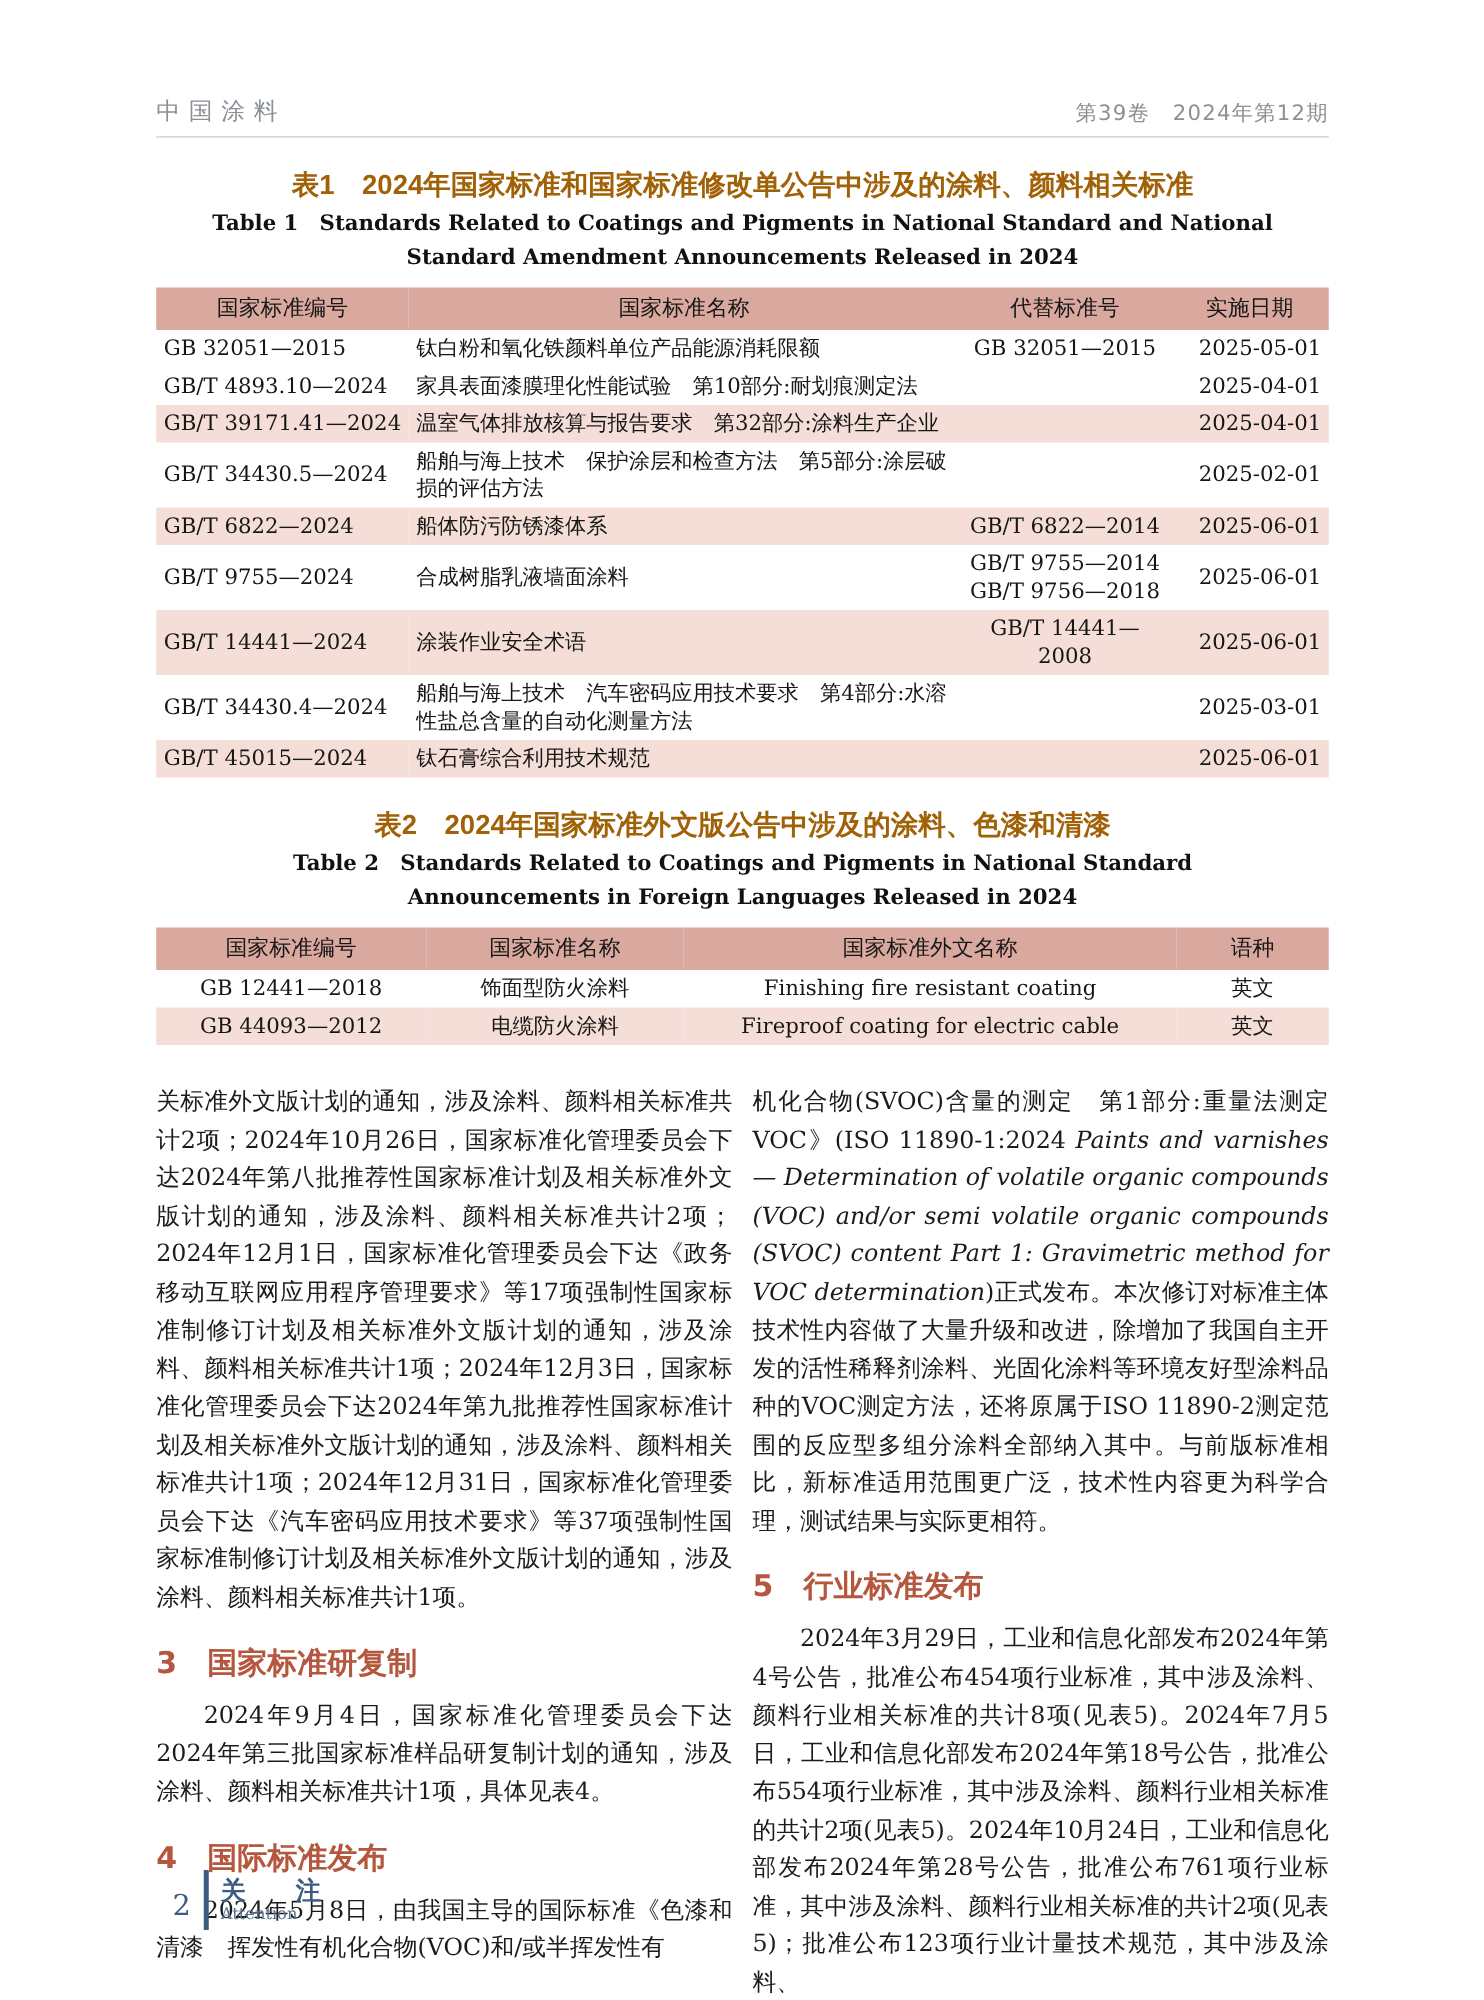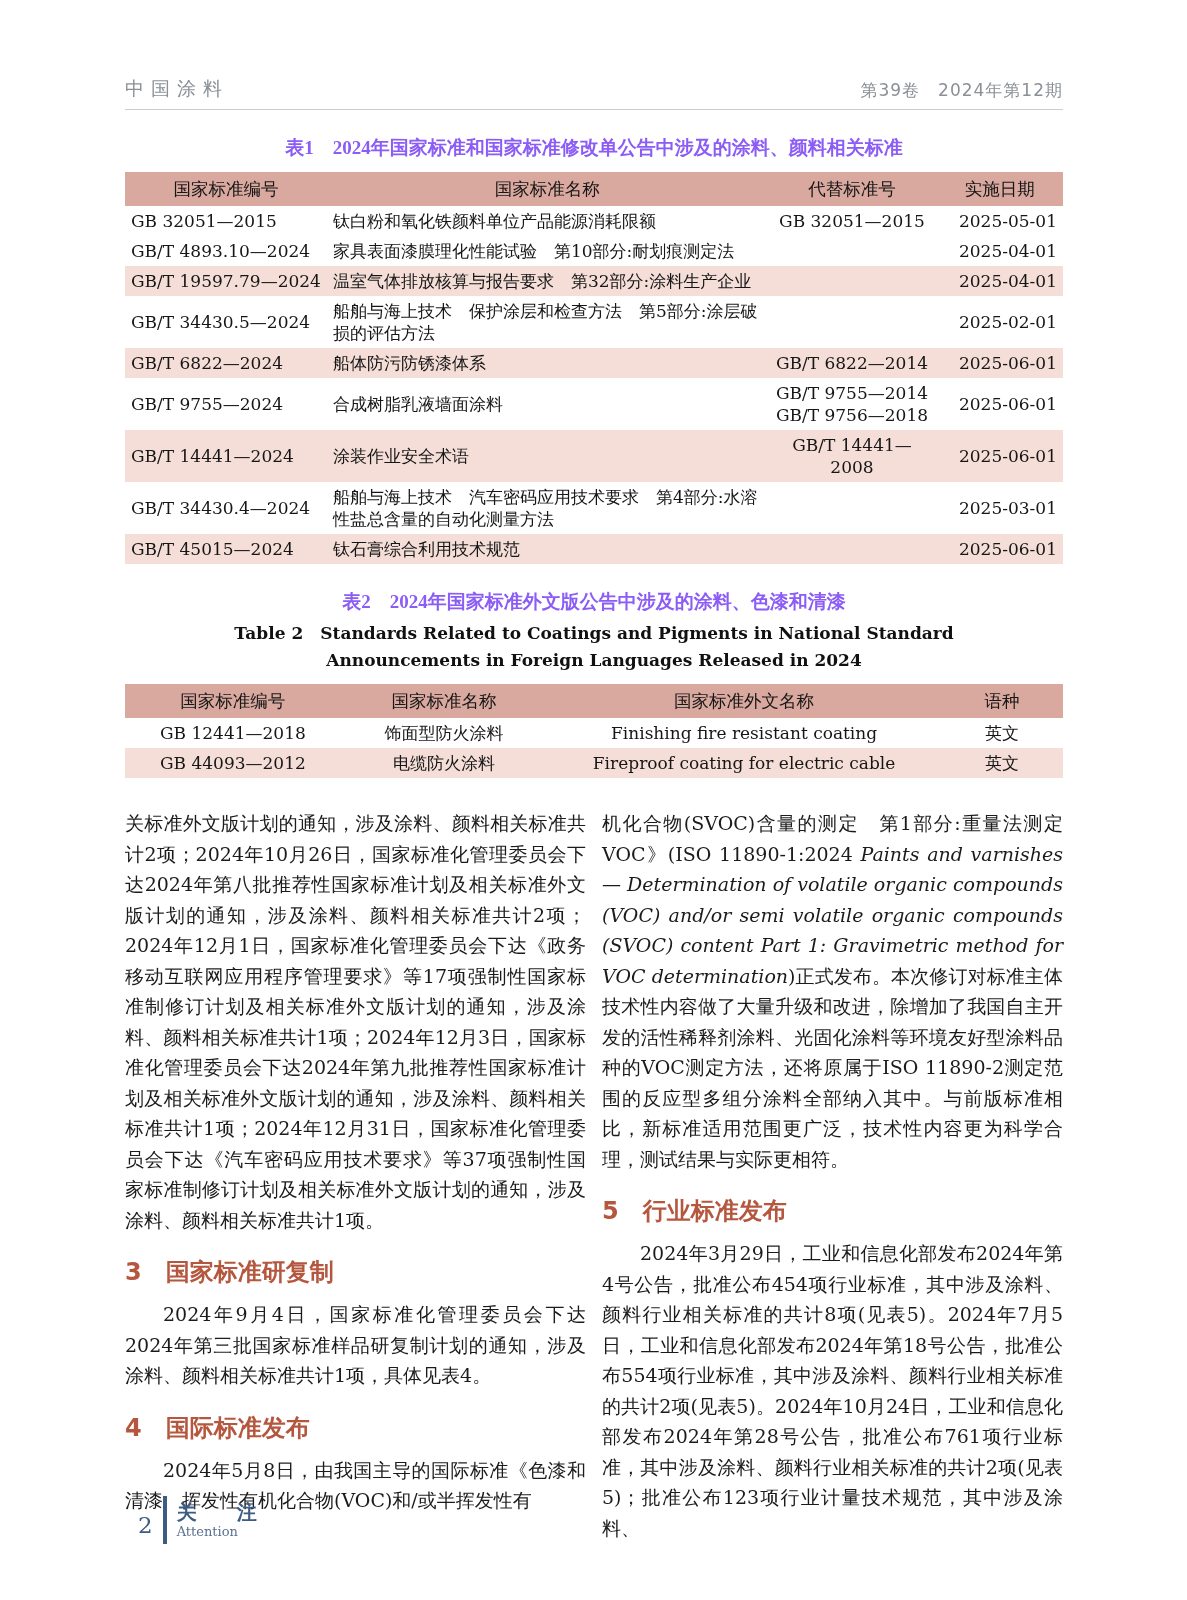--- a/index.html
+++ b/index.html
@@ -30,22 +30,22 @@
     border-bottom:1px solid var(--rule_gray);
     padding-bottom:7px;
     font-family:"DejaVu Sans","Liberation Sans",sans-serif;
   }
   .journal-name{font-size:19px;color:var(--muted_gray);letter-spacing:7px;}
   .issue-info{font-size:17px;color:var(--muted_gray);letter-spacing:1px;}
 
   
   .cap{margin-top:24px;text-align:center;}
   .cap-zh{
-    font-family:Liberation Serif, serif;
-    font-weight:bold;font-size:19px;color:#8b5cf6;line-height:28px;
+    font-family:Liberation Sans, sans-serif;
+    font-weight:bold;font-size:22px;color:#a16207;line-height:28px;
   }
   .cap-en{
     font-weight:bold;font-size:17px;line-height:27px;color:#111;
     margin:4px auto 0 auto;
   }
   .cap-en.t1{max-width:930px;}
   .cap-en.t2{max-width:810px;}
 
   
   table.std{
@@ -106,20 +106,21 @@
 <div class="page">
   <div class="content">
 
     <div class="runhead">
       <span class="journal-name">中国涂料</span>
       <span class="issue-info">第39卷　2024年第12期</span>
     </div>
 
     <div class="cap">
       <div class="cap-zh">表1　2024年国家标准和国家标准修改单公告中涉及的涂料、颜料相关标准</div>
+      <div class="cap-en t1">Table 1　Standards Related to Coatings and Pigments in National Standard and National Standard Amendment Announcements Released in 2024</div>
     </div>
 
     <table class="std">
       <colgroup>
         <col style="width:21.5%">
           <col style="width:47%">
           <col style="width:18%">
           <col style="width:13.5%">
       </colgroup>
       <thead>
@@ -141,21 +142,21 @@
 
 
           <tr>
             <td class="c-code">GB/T 4893.10—2024</td>
             <td class="c-name">家具表面漆膜理化性能试验　第10部分:耐划痕测定法</td>
             <td class="c-rep"></td>
             <td class="c-date">2025-04-01</td>
           </tr>
 
           <tr class="alt">
-            <td class="c-code">GB/T 19597.79—2024</td>
+            <td class="c-code">GB/T 39171.41—2024</td>
             <td class="c-name">温室气体排放核算与报告要求　第32部分:涂料生产企业</td>
             <td class="c-rep"></td>
             <td class="c-date">2025-04-01</td>
           </tr>
 
           <tr>
             <td class="c-code">GB/T 34430.5—2024</td>
             <td class="c-name">船舶与海上技术　保护涂层和检查方法　第5部分:涂层破损的评估方法</td>
             <td class="c-rep"></td>
             <td class="c-date">2025-02-01</td>

